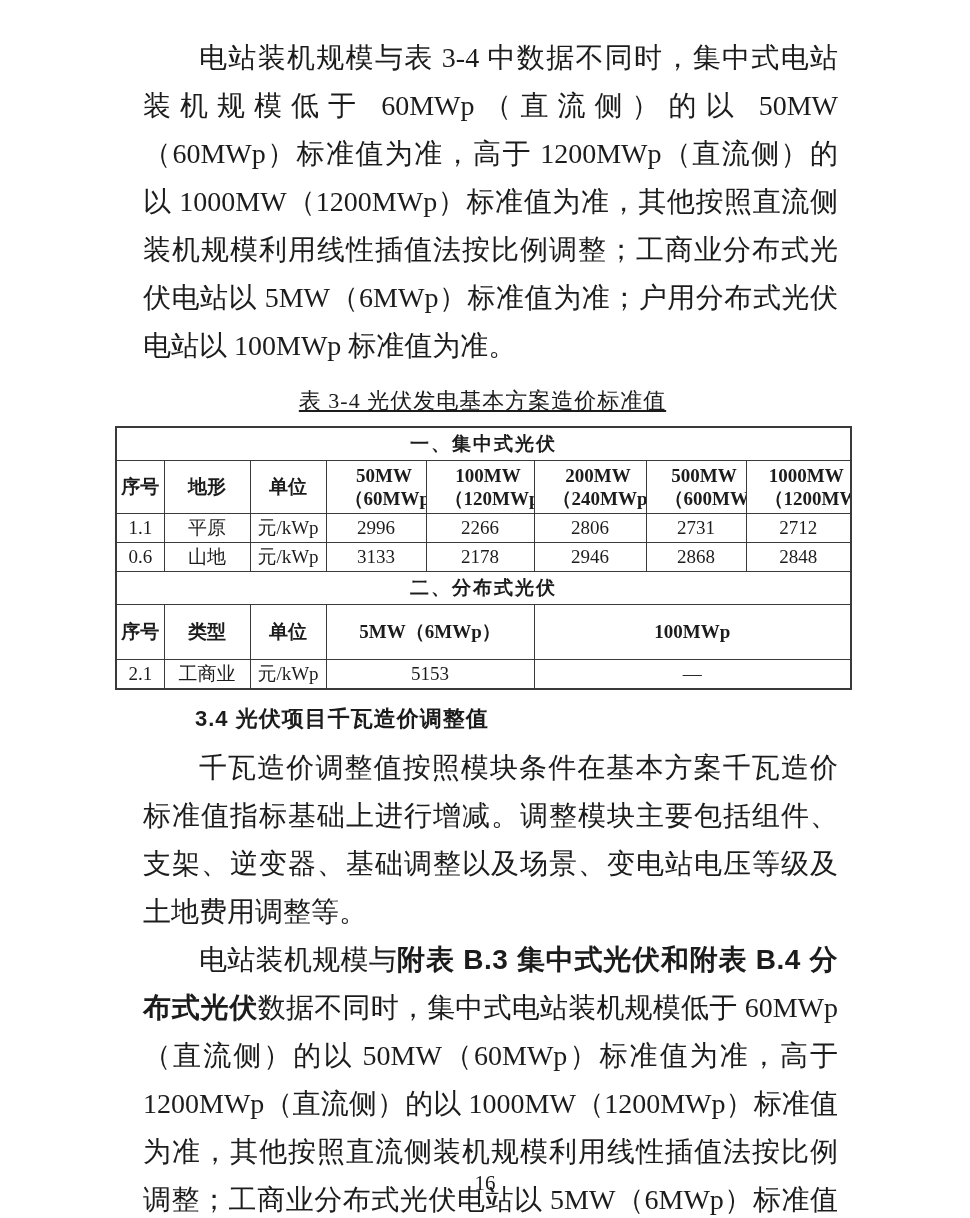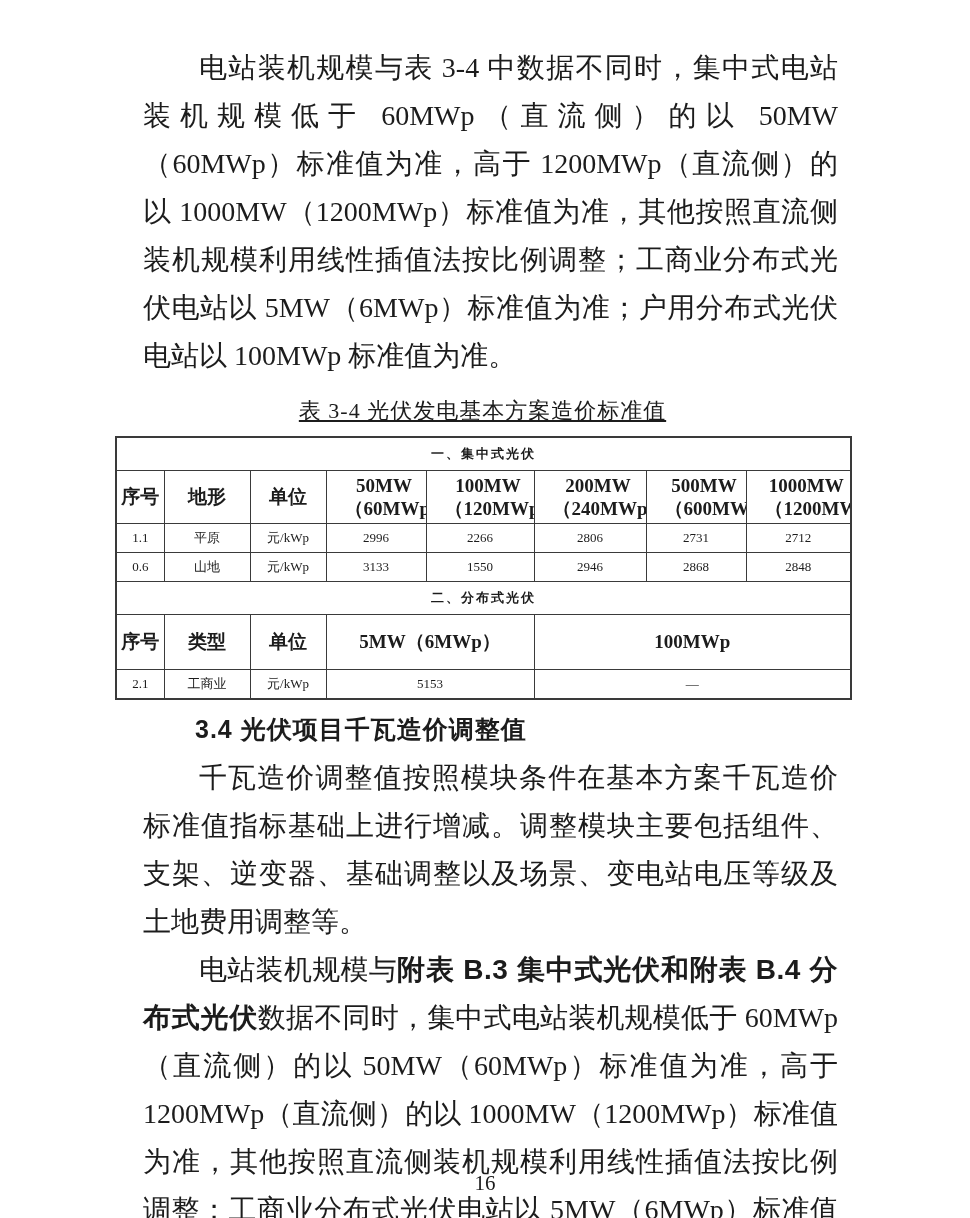--- a/index.html
+++ b/index.html
@@ -16,57 +16,57 @@
     left:115px; top:0;
     width:735px;
   }
   p.body {
     margin:0 12px 0 28px;
     font-size:28px;
     line-height:48px;
     text-align:justify;
     text-indent:2em;
   }
-  p.first { margin-top:44px; }
+  p.first { margin-top:34px; }
   .caption {
     margin:16px 0 10px 0;
     text-align:center;
     font-size:22px;
     letter-spacing:1px;
     text-decoration:underline;
   }
   table.cost {
     width:735px;
     border-collapse:collapse;
     table-layout:fixed;
     border:2px solid #3a3a3a;
   }
   table.cost td {
     border:1px solid #3a3a3a;
     text-align:center;
     vertical-align:middle;
-    font-size:13px;
+    font-size:19px;
     padding:1px 2px;
     overflow:hidden;
   }
   td.sec {
     font-weight:bold;
     font-size:20px;
     height:30px;
     letter-spacing:2px;
   }
   tr.hdr td { font-weight:bold; font-size:19px; }
   tr.hdr1 td { height:50px; }
   tr.hdr2 td { height:52px; }
   tr.datarow td { height:26px; }
   .mwline { line-height:23px;padding-left:16px; }
   td.seqcell { font-weight:bold; line-height:22px; padding:2px 6px; word-break:break-all; }
   h2.sect {
     margin:14px 0 10px 80px;
-    font-size:25px;
+    font-size:22px;
     font-weight:bold;
     font-family:"Liberation Sans","DejaVu Sans",sans-serif;
     letter-spacing:1px;
     line-height:30px;
   }
   p.body b {
     font-family:"Liberation Sans","DejaVu Sans",sans-serif;
     letter-spacing:0.5px;
   }
   .pageno {
@@ -134,21 +134,21 @@
           <td>2266</td>
           <td>2806</td>
           <td>2731</td>
           <td>2712</td>
         </tr>
         <tr class="datarow">
           <td>0.6</td>
           <td>山地</td>
           <td>元/kWp</td>
           <td>3133</td>
-          <td>1550</td>
+          <td>2178</td>
           <td>2946</td>
           <td>2868</td>
           <td>2848</td>
         </tr>
         <tr>
           <td colspan="8" class="sec">二、分布式光伏</td>
         </tr>
         <tr class="hdr hdr2">
           <td class="seqcell">序号</td>
           <td>类型</td>

